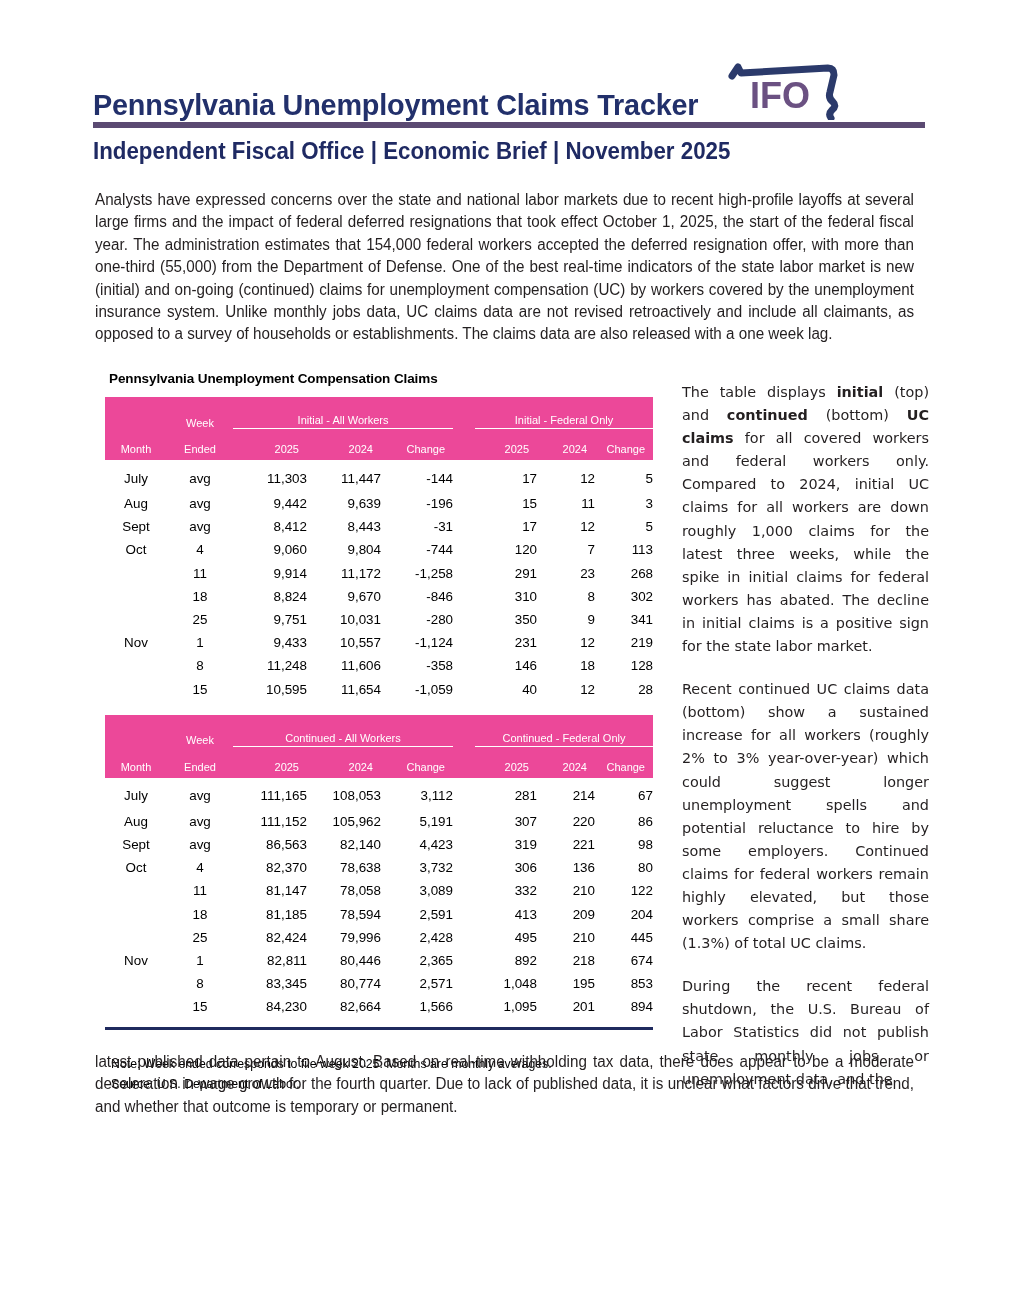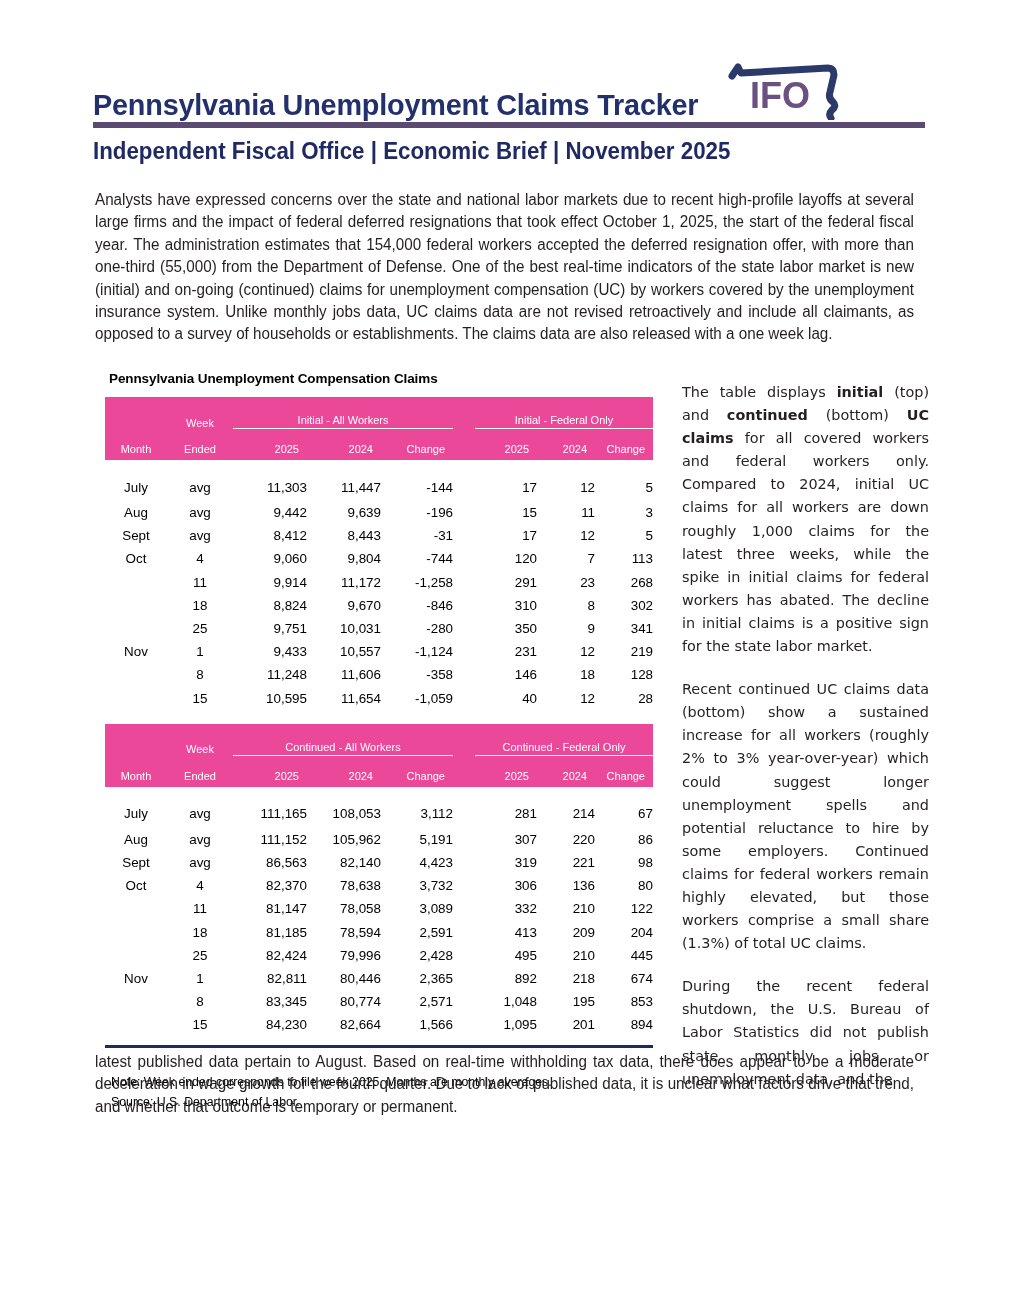--- a/index.html
+++ b/index.html
@@ -160,21 +160,21 @@
     height: 23.2px;
     font-size: 13.4px;
     color: #000000;
     vertical-align: middle;
   }
   td.month  { text-align: center; }
   td.week   { text-align: center; }
   td.num    { text-align: right; padding-right: 8px; }
   td.neg    { color: #ff0000; }
   td.gapcell { }
-  tbody.body tr:first-child td { padding-top: 13px; height: 28px; }
+  tbody.body tr:first-child td { padding-top: 4px; height: 28px; }
 
   .tbl-bottom-rule {
     width: 548px;
     height: 2.4px;
     background: #1f2a5e;
     margin-top: 9px;
   }
 
   .tbl-notes {
     margin-top: 24px;

